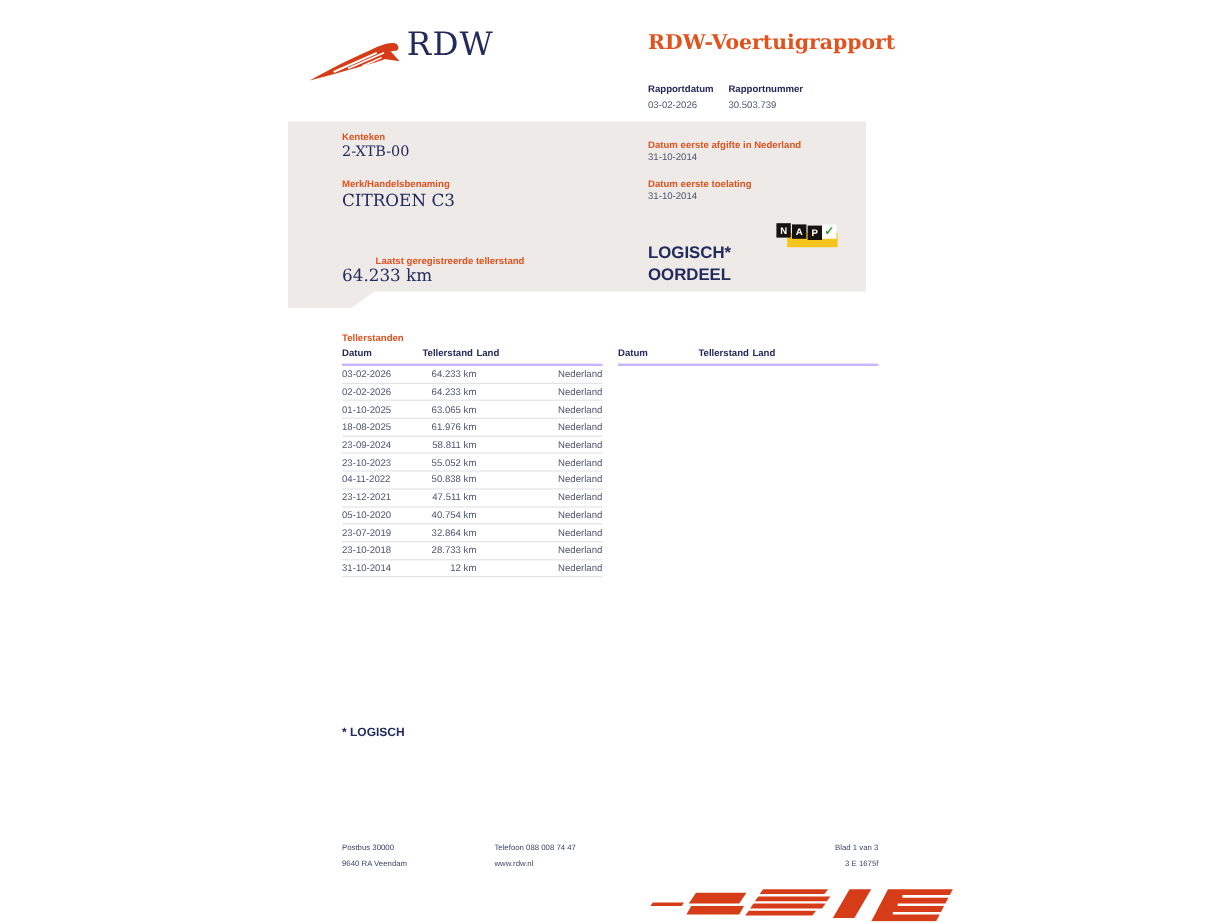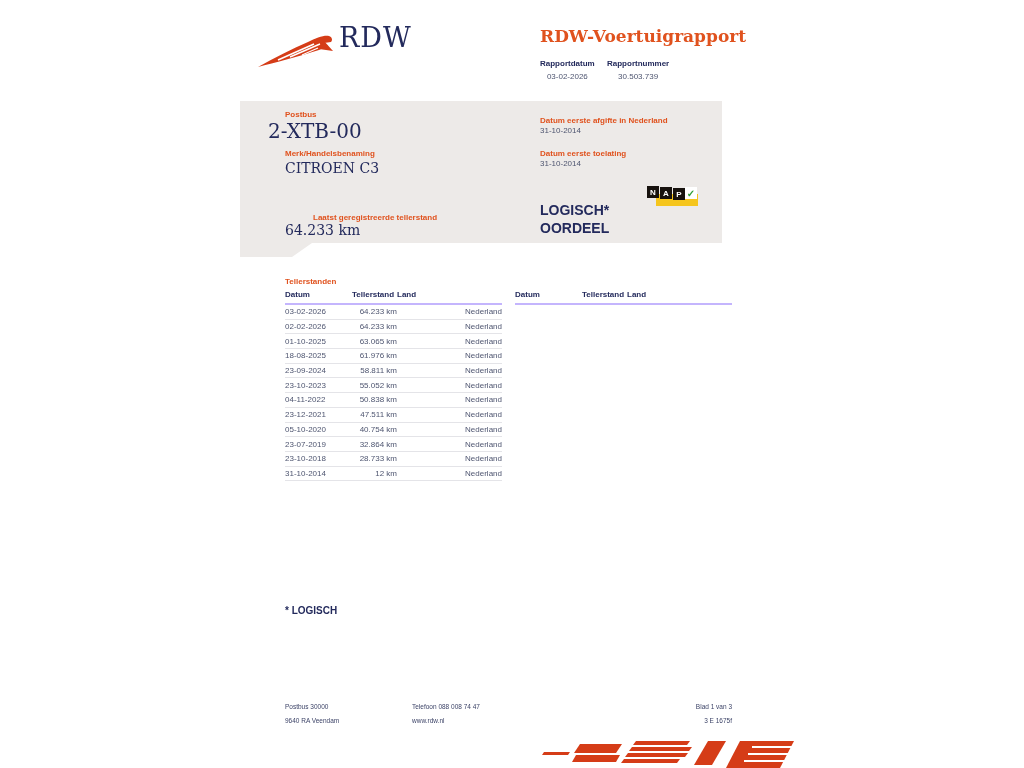--- a/index.html
+++ b/index.html
@@ -5,34 +5,34 @@
   html,body{margin:0;padding:0;background:#fff;}
   .page{position:relative;width:1024px;height:768px;background:#ffffff;overflow:hidden;
         font-family:"Liberation Sans",sans-serif;color:#4e5570;}
 
   
   .logo-icon{position:absolute;left:256px;top:27px;}
   .logo-text{position:absolute;left:339px;top:22px;font-family:"DejaVu Serif",serif;
              font-size:27px;color:#232a5c;letter-spacing:1px;}
   .report-title{position:absolute;left:540px;top:26px;font-family:"DejaVu Serif",serif;
                 font-weight:bold;font-size:17px;color:#e0521e;}
-  .meta-col{position:absolute;top:59px;text-align:center;}
+  .meta-col{position:absolute;top:70px;}
   .meta-col.c1{left:540px;}
   .meta-col.c2{left:607px;}
   .meta-label{font-size:8px;font-weight:bold;color:#232a5c;}
   .meta-value{font-size:8px;color:#4e5570;margin-top:4px;}
 
   
   .panel{position:absolute;left:240px;top:101px;width:482px;height:156px;background:#edeae8;
          clip-path:polygon(0 0,100% 0,100% 142px,72px 142px,52px 156px,0 156px);}
   .olabel{font-size:8px;font-weight:bold;color:#e0521e;}
   .serifval{font-family:"DejaVu Serif",serif;color:#232a5c;}
   .p-abs{position:absolute;}
   .kenteken-label{left:45px;top:9px;}
-  .kenteken-value{left:28px;top:18px;font-size:20px;}
+  .kenteken-value{left:45px;top:18px;font-size:12px;}
   .merk-label{left:45px;top:48px;}
   .merk-value{left:45px;top:59px;font-size:14px;}
   .teller-label{left:45px;top:112px;padding-left:28px;}
   .teller-value{left:45px;top:121px;font-size:14px;}
   .afgifte-label{left:300px;top:15px;}
   .afgifte-value{left:300px;top:25px;font-size:8px;color:#4e5570;}
   .toelating-label{left:300px;top:48px;}
   .toelating-value{left:300px;top:58px;font-size:8px;color:#4e5570;}
   .oordeel{left:300px;top:84px;font-size:14px;font-weight:bold;color:#232a5c;line-height:18px;margin-top:16px;}
 
@@ -92,21 +92,21 @@
   <div class="meta-col c1">
     <div class="meta-label">Rapportdatum</div>
     <div class="meta-value">03-02-2026</div>
   </div>
   <div class="meta-col c2">
     <div class="meta-label">Rapportnummer</div>
     <div class="meta-value">30.503.739</div>
   </div>
 
   <div class="panel">
-    <div class="p-abs olabel kenteken-label">Postbus</div>
+    <div class="p-abs olabel kenteken-label">Kenteken</div>
     <div class="p-abs serifval kenteken-value">2-XTB-00</div>
     <div class="p-abs olabel merk-label">Merk/Handelsbenaming</div>
     <div class="p-abs serifval merk-value">CITROEN C3</div>
     <div class="p-abs olabel teller-label">Laatst geregistreerde tellerstand</div>
     <div class="p-abs serifval teller-value">64.233 km</div>
 
     <div class="p-abs olabel afgifte-label">Datum eerste afgifte in Nederland</div>
     <div class="p-abs afgifte-value">31-10-2014</div>
     <div class="p-abs olabel toelating-label">Datum eerste toelating</div>
     <div class="p-abs toelating-value">31-10-2014</div>

